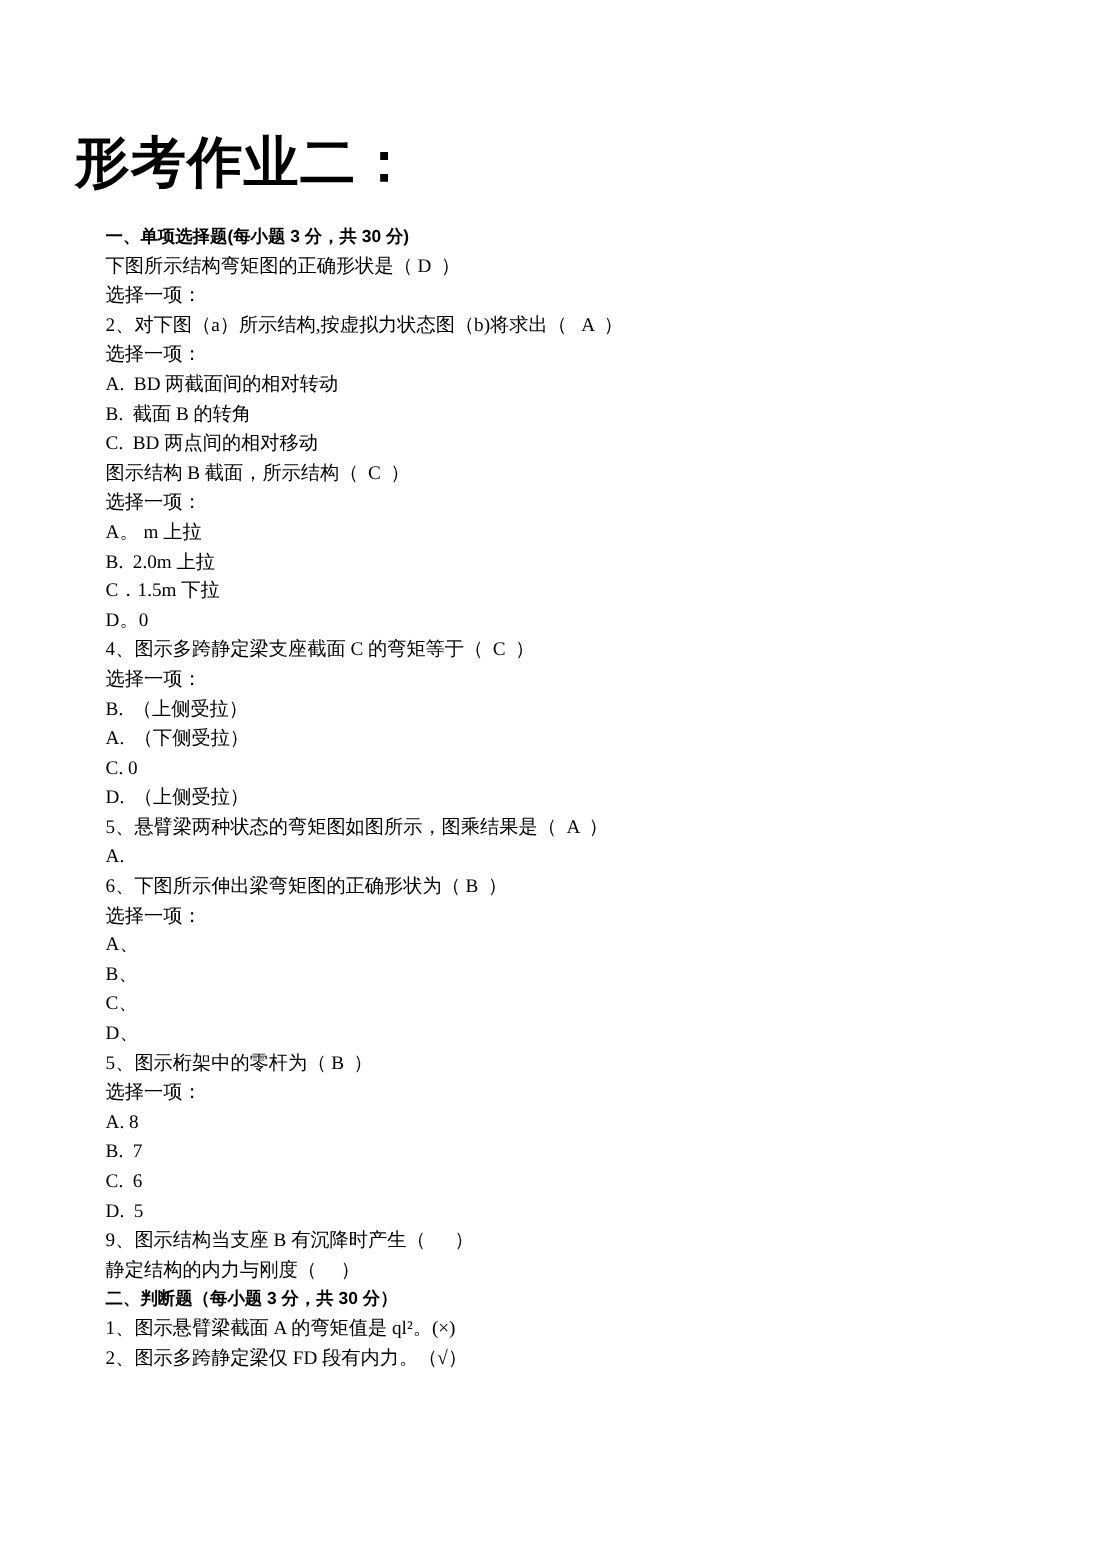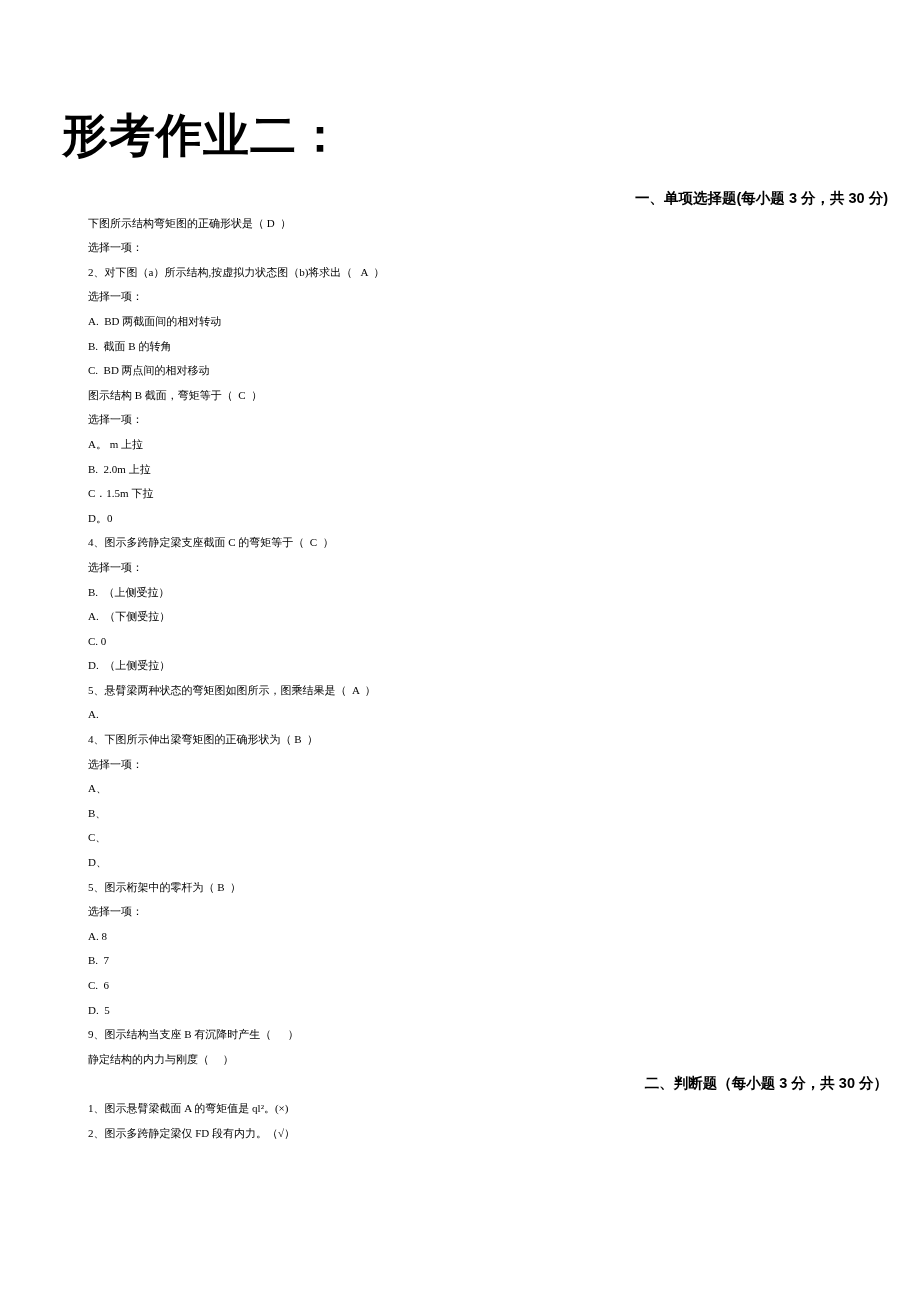--- a/index.html
+++ b/index.html
@@ -35,63 +35,62 @@
     white-space: nowrap;
     color: #000000;
   }
   .body-block {
     position: absolute;
     left: 88px;
     top: 186px;
     width: 800px;
   }
   .line {
-    font-size: 11px;
+    font-size: 16px;
     line-height: 24.6px;
     white-space: pre-wrap;
     color: #000000;
   }
   .line.heading {
     font-family: "Liberation Sans", sans-serif;
     font-weight: bold;
     font-size: 14.5px;
-    text-align: right;
   }
 </style>
 </head>
 <body>
 
 <div class="page">
 
   <div class="doc-title">形考作业二：</div>
 
   <div class="body-block">
     <div class="line heading">一、单项选择题(每小题 3 分，共 30 分)</div>
     <div class="line">下图所示结构弯矩图的正确形状是（ D  ）</div>
     <div class="line">选择一项：</div>
     <div class="line">2、对下图（a）所示结构,按虚拟力状态图（b)将求出（   A  ）</div>
     <div class="line">选择一项：</div>
     <div class="line">A.  BD 两截面间的相对转动</div>
     <div class="line">B.  截面 B 的转角</div>
     <div class="line">C.  BD 两点间的相对移动</div>
-    <div class="line">图示结构 B 截面，弯矩等于（  C  ）</div>
+    <div class="line">图示结构 B 截面，所示结构（  C  ）</div>
     <div class="line">选择一项：</div>
     <div class="line">A。 m 上拉</div>
     <div class="line">B.  2.0m 上拉</div>
     <div class="line">C．1.5m 下拉</div>
     <div class="line">D。0</div>
     <div class="line">4、图示多跨静定梁支座截面 C 的弯矩等于（  C  ）</div>
     <div class="line">选择一项：</div>
     <div class="line">B.  （上侧受拉）</div>
     <div class="line">A.  （下侧受拉）</div>
     <div class="line">C. 0</div>
     <div class="line">D.  （上侧受拉）</div>
     <div class="line">5、悬臂梁两种状态的弯矩图如图所示，图乘结果是（  A  ）</div>
     <div class="line">A.</div>
-    <div class="line">4、下图所示伸出梁弯矩图的正确形状为（ B  ）</div>
+    <div class="line">6、下图所示伸出梁弯矩图的正确形状为（ B  ）</div>
     <div class="line">选择一项：</div>
     <div class="line">A、</div>
     <div class="line">B、</div>
     <div class="line">C、</div>
     <div class="line">D、</div>
     <div class="line">5、图示桁架中的零杆为（ B  ）</div>
     <div class="line">选择一项：</div>
     <div class="line">A. 8</div>
     <div class="line">B.  7</div>
     <div class="line">C.  6</div>

